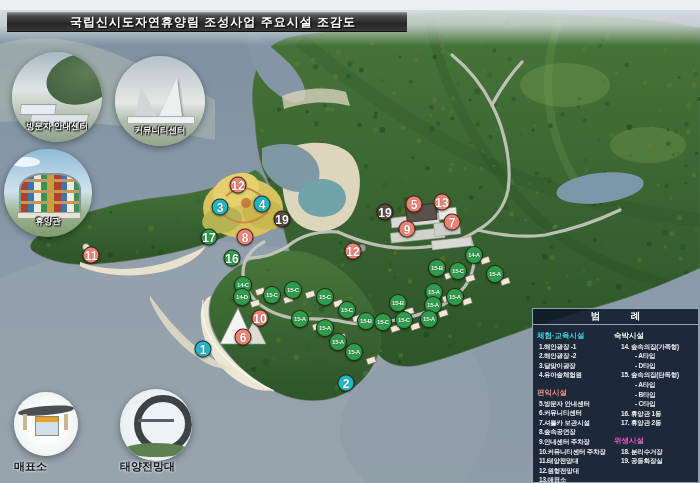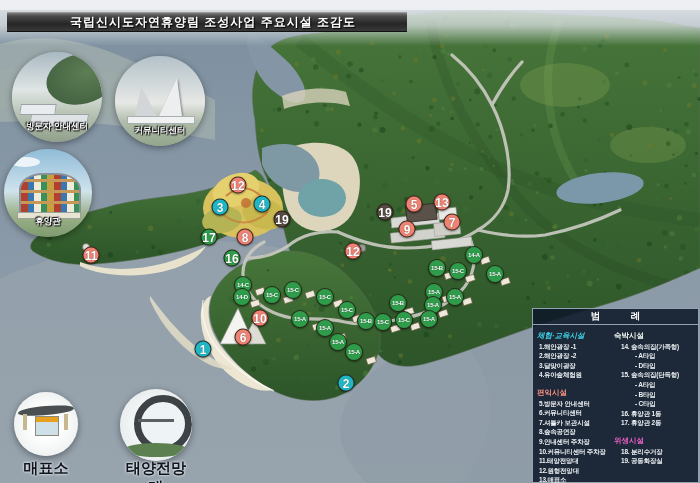--- a/index.html
+++ b/index.html
@@ -13,21 +13,21 @@
     display:flex;align-items:center;justify-content:center;
     border-top:1px solid #999;border-bottom:1px solid #111;
     text-shadow:1px 1px 1px #000;white-space:nowrap;padding-left:12px;}
   
   .inset{position:absolute;border-radius:50%;overflow:hidden;
     box-shadow:0 2px 7px rgba(0,0,0,.4), inset 0 0 4px rgba(255,255,255,.4);}
   .inset .scene{position:absolute;inset:0;}
   .inset-label{position:absolute;bottom:9px;left:0;width:100%;text-align:center;
     color:#fff;font-size:8.5px;font-weight:bold;
     text-shadow:0 0 2px #000,1px 1px 1px #000,-1px -1px 1px #000;}
-  .ext-label{position:absolute;text-align:center;color:#10141f;font-size:15px;font-weight:bold;
+  .ext-label{position:absolute;text-align:left;color:#10141f;font-size:11px;font-weight:bold;
     text-shadow:0 0 2px #e9edf0,0 0 3px #e9edf0;}
   
   .sc{position:absolute;}
   
   #markers{position:absolute;left:0;top:0;width:700px;height:483px;pointer-events:none;}
   .mk{position:absolute;width:15px;height:15px;border-radius:50%;
     transform:translate(-50%,-50%);display:flex;align-items:center;justify-content:center;
     color:#fff;font-weight:bold;font-size:12px;line-height:1;
     border:1px solid rgba(35,18,10,.8);box-shadow:0 1px 2px rgba(0,0,0,.45);
     text-shadow:0 0 1px rgba(0,0,0,.6);}
@@ -827,21 +827,21 @@
       <div class="mk sm" style="left: 300px; top: 319px; background: rgb(46, 156, 74);">15-A</div>
       <div class="mk sm" style="left: 325px; top: 328px; background: rgb(46, 156, 74);">15-A</div>
       <div class="mk sm" style="left: 338px; top: 342px; background: rgb(46, 156, 74);">15-A</div>
       <div class="mk sm" style="left: 354px; top: 352px; background: rgb(46, 156, 74);">15-A</div>
     </div>
 
   <div id="legend">
     <div class="lg-title">범 례</div>
     <div class="lg-cols">
       <div class="lg-col left" id="lgL">
-          <div class="lg-head" style="color: rgb(62, 210, 226); font-style: italic;">체험·교육시설</div>
+          <div class="lg-head" style="color: rgb(62, 210, 226);">체험·교육시설</div>
           <div class="lg-item">1.해안광장 -1</div>
           <div class="lg-item">2.해안광장 -2</div>
           <div class="lg-item">3.달맞이광장</div>
           <div class="lg-item">4.유아숲체험원</div>
           <div class="lg-head gap" style="color: rgb(244, 145, 126);">편익시설</div>
           <div class="lg-item">5.방문자 안내센터</div>
           <div class="lg-item">6.커뮤니티센터</div>
           <div class="lg-item">7.셔틀카 보관시설</div>
           <div class="lg-item">8.숲속공연장</div>
           <div class="lg-item">9.안내센터 주차장</div>

